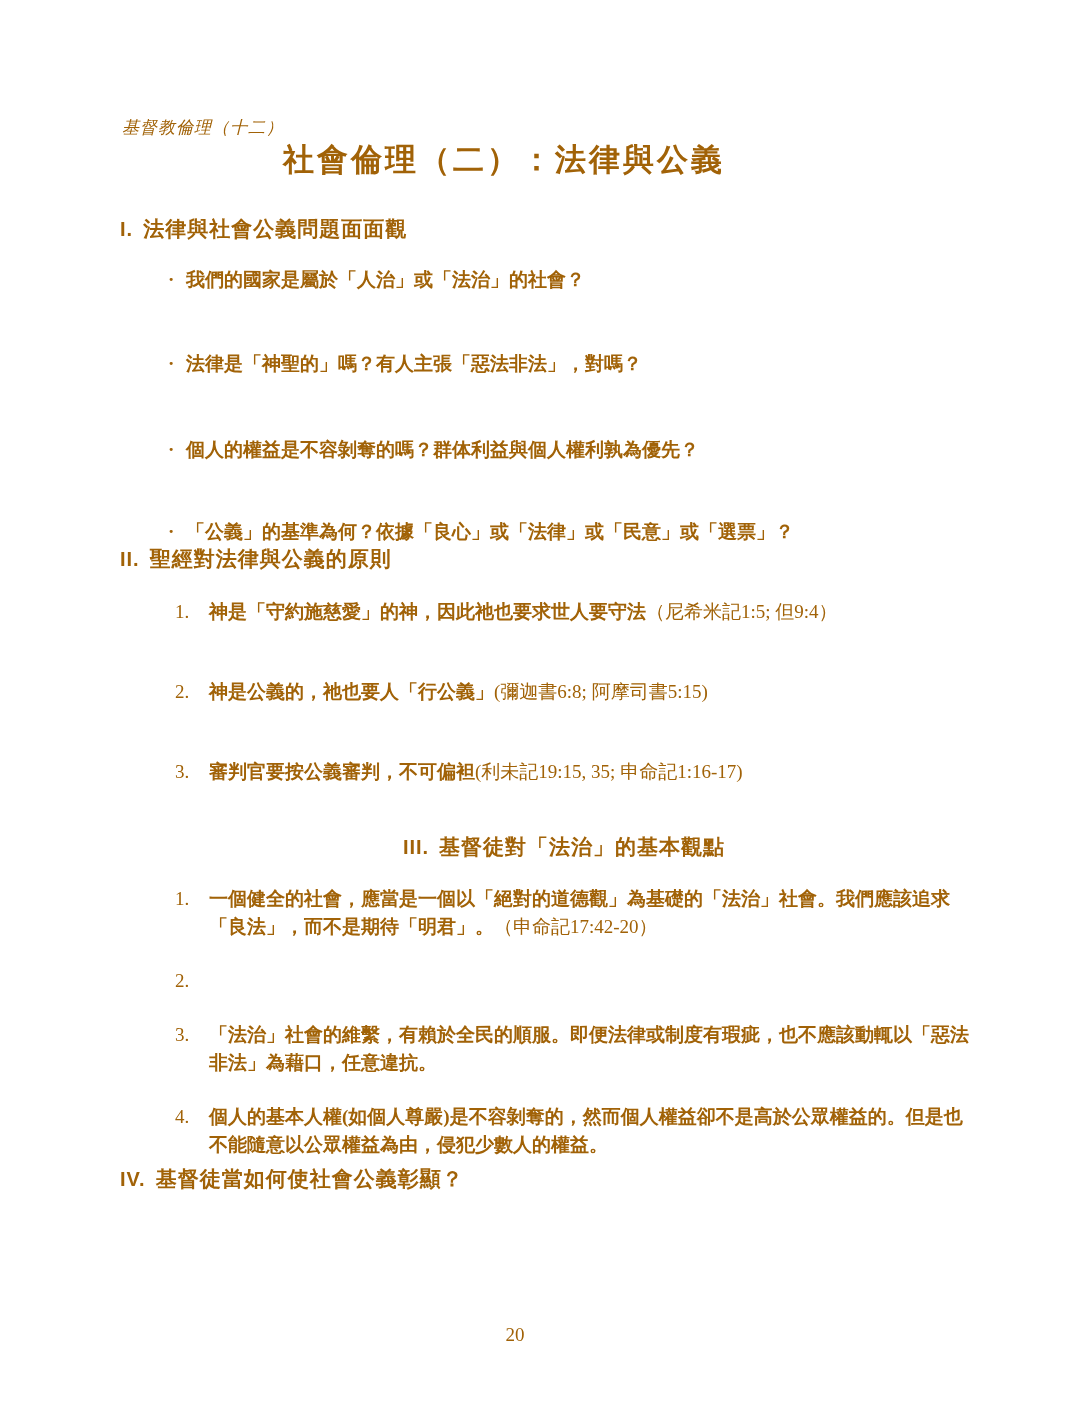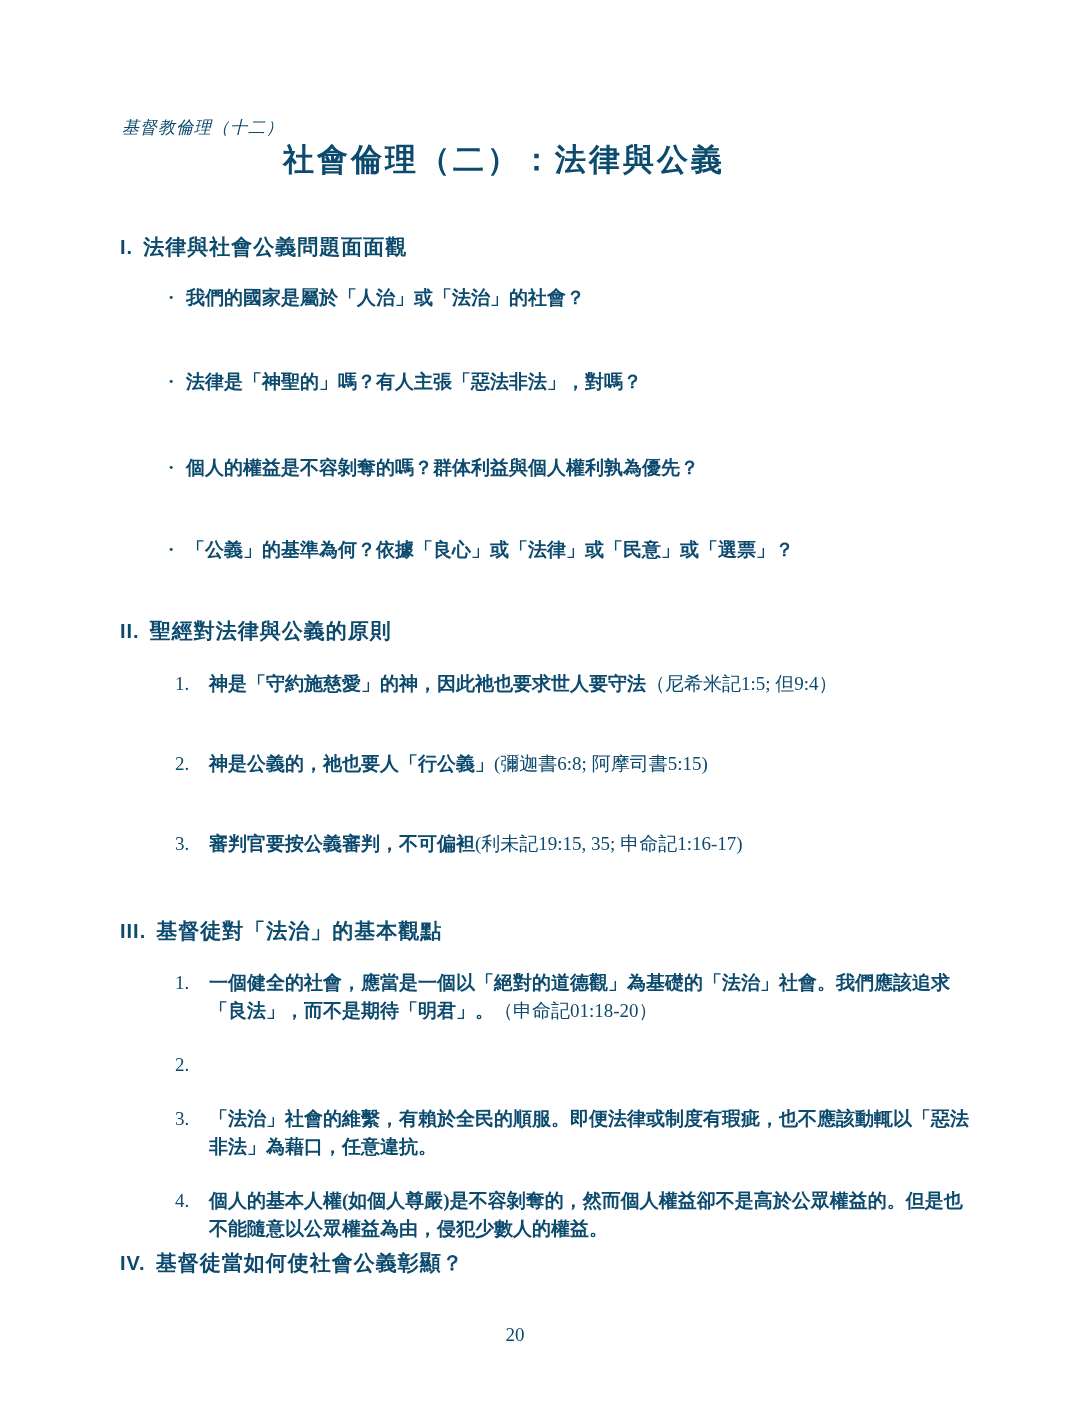--- a/index.html
+++ b/index.html
@@ -1,21 +1,21 @@
 <!DOCTYPE html>
 <html><head>
 <meta charset="utf-8">
 <style>
   * { margin:0; padding:0; box-sizing:border-box; }
   html,body { background:#fff; }
   .page {
     width:1008px; height:1408px;
     position:relative;
     background:#ffffff;
-    color:#0c4a6e;
+    color:#a16207;
     font-family:"Liberation Serif","DejaVu Serif",serif;
     overflow:hidden;
   }
   .course-header {
     margin:116px 0 0 122px;
     font-style:italic;
     font-size:17px;
     letter-spacing:1px;
   }
   .doc-title {
@@ -28,23 +28,23 @@
     margin-left:120px;
     font-size:21px;
     font-weight:bold;
     letter-spacing:1px;
   }
   .sec-head .sec-label {
     font-family:"Liberation Sans","DejaVu Sans",sans-serif;
     font-size:20px;
     margin-right:10px;
   }
-  .sec-1 { margin-top:52px; }
-  .sec-2 { margin-top:54px; }
-  .sec-3 { margin-top:60px; }
+  .sec-1 { margin-top:34px; }
+  .sec-2 { }
+  .sec-3 { margin-top:48px;text-align:center; }
   .sec-4 { margin-top:6px; }
   .bullets { margin-left:168px; font-size:19px; font-weight:bold; }
   .bullet { display:flex; line-height:26px; }
   .bullet .dot { width:18px; flex:none; }
   .b-0 { margin-top:24px; }
   .b-1 { margin-top:58px; }
   .b-2 { margin-top:60px; }
   .b-3 { margin-top:56px; }
   .items { margin-left:175px; font-size:19px; }
   .item { display:flex; line-height:26px; }
@@ -115,21 +115,21 @@
       <span class="body"><span>審判官要按公義審判，不可偏袒</span><span class="ref">(利未記19:15, 35; 申命記1:16-17)</span></span>
     </div>
   </div>
 
   <div class="sec-head sec-3">
     <span class="sec-label">III.</span><span>基督徒對「法治」的基本觀點</span>
   </div>
   <div class="items items-3">
     <div class="item first">
       <span class="num">1.</span>
-      <span class="body"><span>一個健全的社會，應當是一個以「絕對的道德觀」為基礎的「法治」社會。我們應該追求「良法」，而不是期待「明君」。</span><span class="ref">（申命記01:18-20）</span></span>
+      <span class="body"><span>一個健全的社會，應當是一個以「絕對的道德觀」為基礎的「法治」社會。我們應該追求「良法」，而不是期待「明君」。</span><span class="ref">（申命記17:42-20）</span></span>
     </div>
     <div class="item">
       <span class="num">2.</span>
     </div>
     <div class="item">
       <span class="num">3.</span>
       <span class="body"><span>「法治」社會的維繫，有賴於全民的順服。即便法律或制度有瑕疵，也不應該動輒以「惡法非法」為藉口，任意違抗。</span><span class="ref"></span></span>
     </div>
     <div class="item">
       <span class="num">4.</span>

